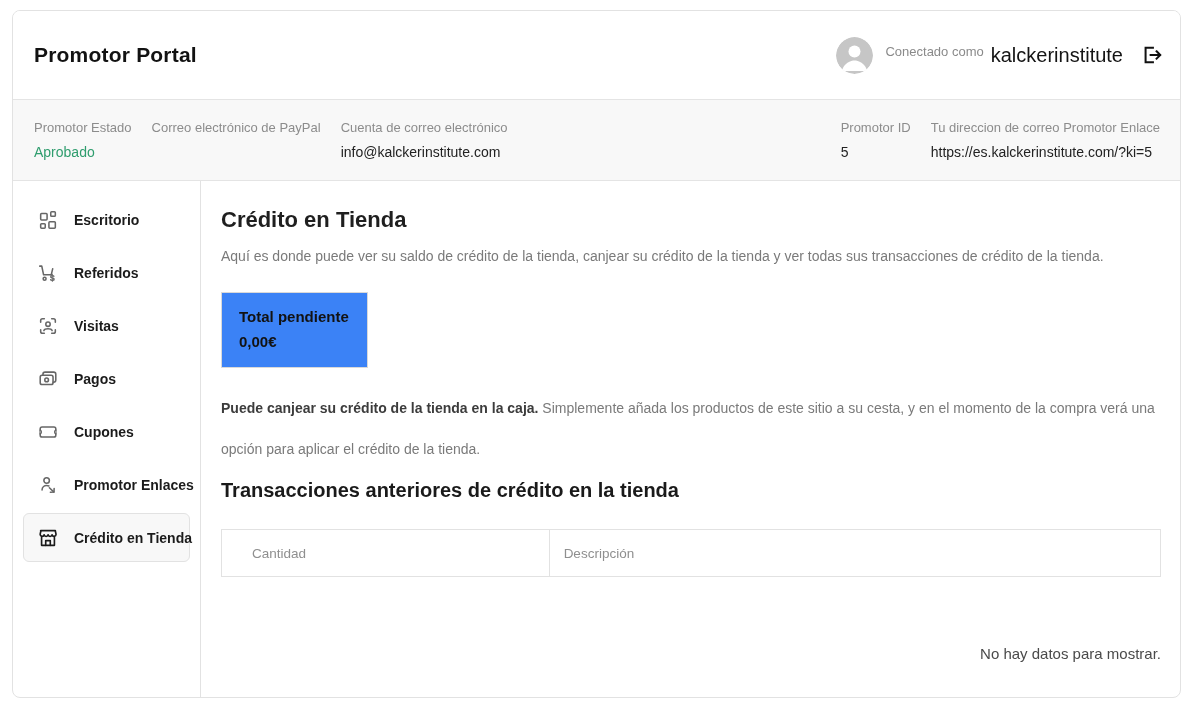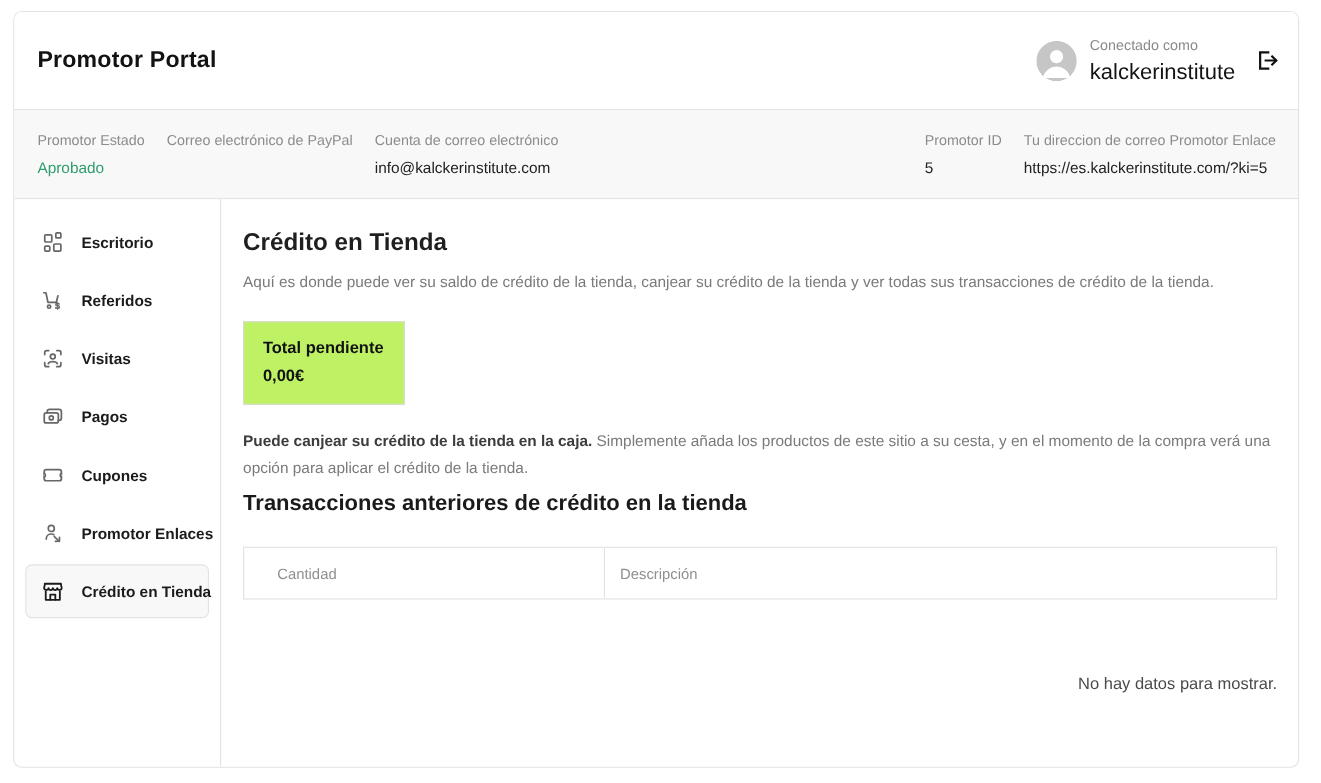--- a/index.html
+++ b/index.html
@@ -9,21 +9,21 @@
     position:absolute; left:12px; top:10px; width:1169px; height:688px;
     background:#ffffff; border:1px solid #e2e2e2; border-radius:8px;
     display:flex; flex-direction:column; overflow:hidden;
   }
 
   
   .hdr { height:88px; display:flex; align-items:center; padding:0 17px 0 21px; background:#fff; flex:0 0 auto; }
   .hdr-title { font-size:21px; font-weight:600; color:#121212; letter-spacing:.2px; }
   .hdr-right { margin-left:auto; display:flex; align-items:center; gap:12px; }
   .avatar { width:37px; height:37px; border-radius:50%; overflow:hidden; flex:0 0 auto; }
-  .who { display:flex; flex-direction:column; gap:7px; margin-right:6px; }
+  .who { display:flex; flex-direction:row; gap:7px; margin-right:6px; }
   .who-label { font-size:13px; color:#8a8a8a; }
   .who-name { font-size:20px; color:#141414; }
   .logout-btn { width:22px; height:22px; cursor:pointer; display:flex; align-items:center; justify-content:center; }
 
   
   .statusbar {
     height:82px; background:#f8f8f8; border-top:1px solid #e4e4e4; border-bottom:1px solid #e4e4e4;
     display:flex; align-items:center; padding:0 20px 0 21px; gap:20px; flex:0 0 auto;
   }
   .stat { display:flex; flex-direction:column; gap:9px; }
@@ -42,25 +42,25 @@
   .nav-item .nav-label { font-size:14px; font-weight:600; color:#1b1b1b; white-space:nowrap;text-align:center; }
   .nav-item svg { stroke:#676767; }
   .nav-item.active { background:#f8f8f8; border-color:#e2e2e2; }
   .nav-item.active svg { stroke:#1b1b1b; }
   .nav-icon { width:22px; height:22px; flex:0 0 auto; display:flex; align-items:center; justify-content:center; }
 
   .main { flex:1 1 auto; padding:26px 19px 0 20px; min-width:0; }
   .page-title { font-size:22px; font-weight:600; color:#1f1f1f; }
   .page-desc { margin-top:13px; font-size:14px; color:#7a7a7a; line-height:20px; }
 
-  .balance-card { display:inline-block; margin-top:26px; border:1px solid #d9d9d9; background:#bef264; padding:15px 18px 17px 17px; }
+  .balance-card { display:inline-block; margin-top:26px; border:1px solid #d9d9d9; background:#3b82f6; padding:15px 18px 17px 17px; }
   .balance-label { font-size:15px; font-weight:700; color:#121212; }
   .balance-amount { margin-top:8px; font-size:15px; font-weight:600; color:#121212; }
 
-  .redeem-note { margin-top:20px; font-size:14px; line-height:25px; color:#7a7a7a; }
+  .redeem-note { margin-top:20px; font-size:14px; line-height:41px; color:#7a7a7a; }
   .redeem-note strong { color:#3c3c3c; font-weight:700; }
 
   .section-title { margin-top:9px; font-size:20px; font-weight:700; color:#1a1a1a; }
 
   .tx-table { margin-top:27px; }
   .tx-head { display:flex; border:1px solid #e2e2e2; height:48px;padding-left:16px; }
   .tx-th {
     display:flex; align-items:center; padding:0 14px; font-size:13.5px; color:#8f8f8f;
     border-right:1px solid #e2e2e2;
   }

